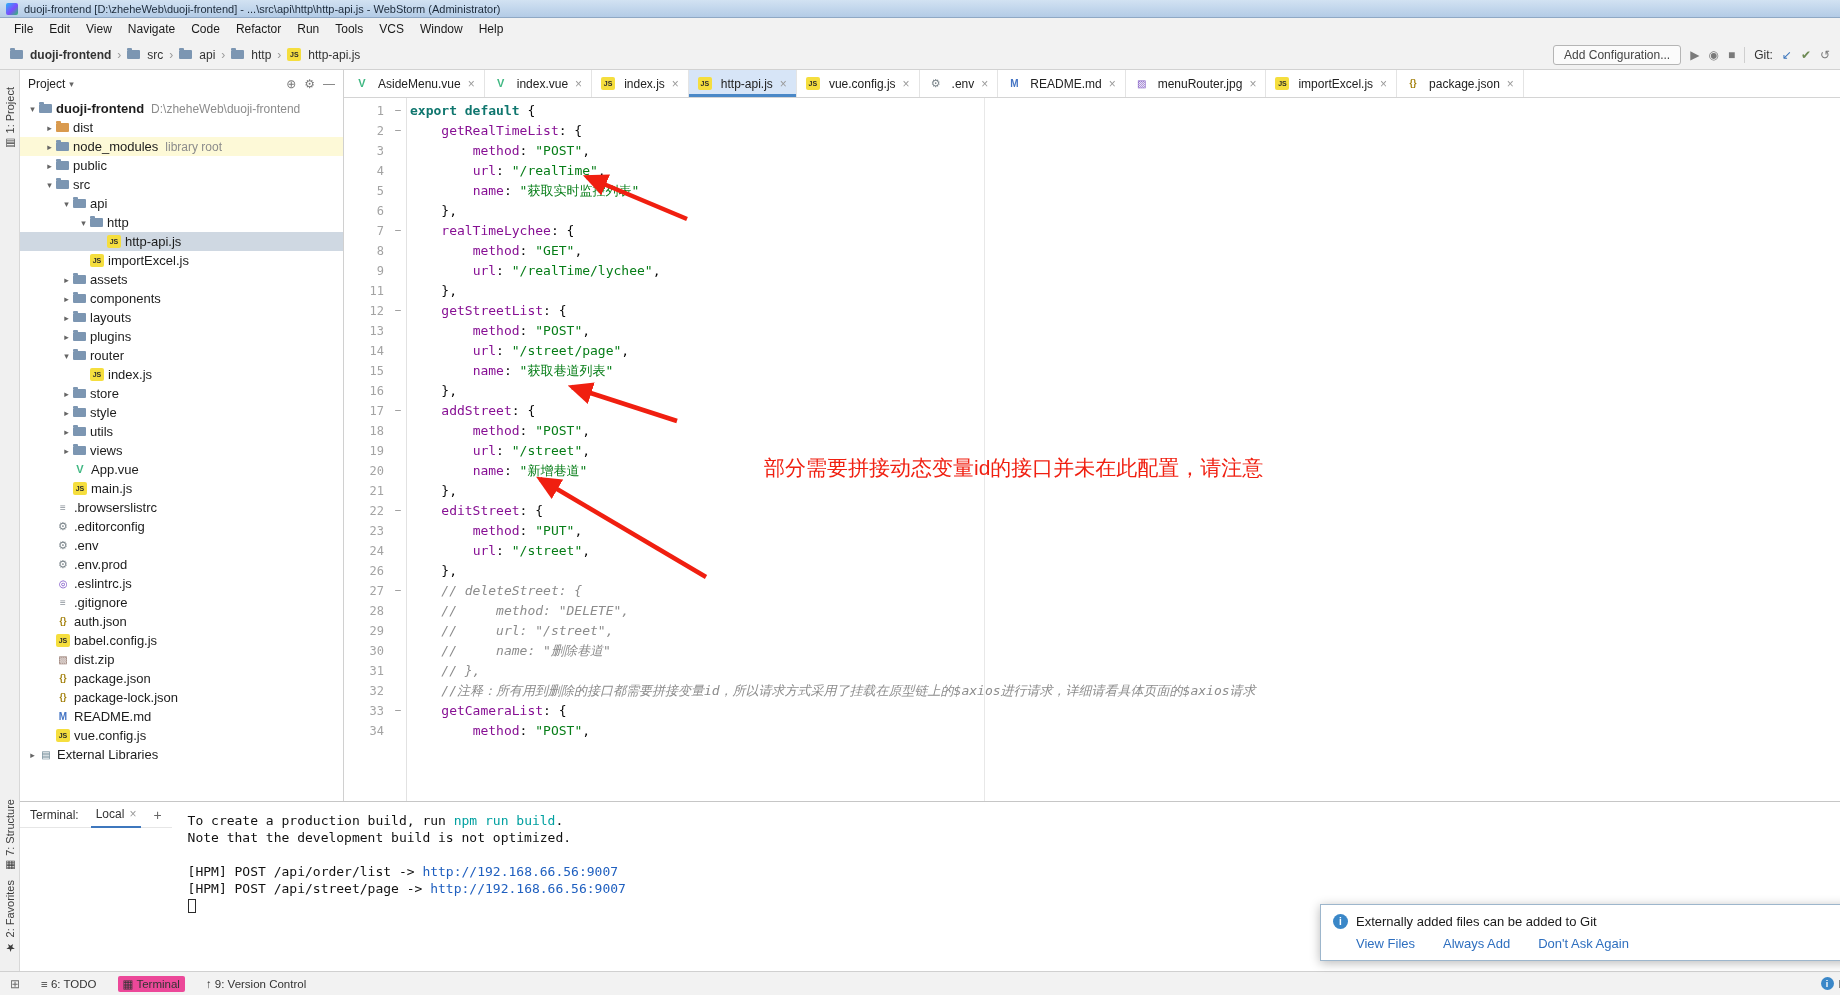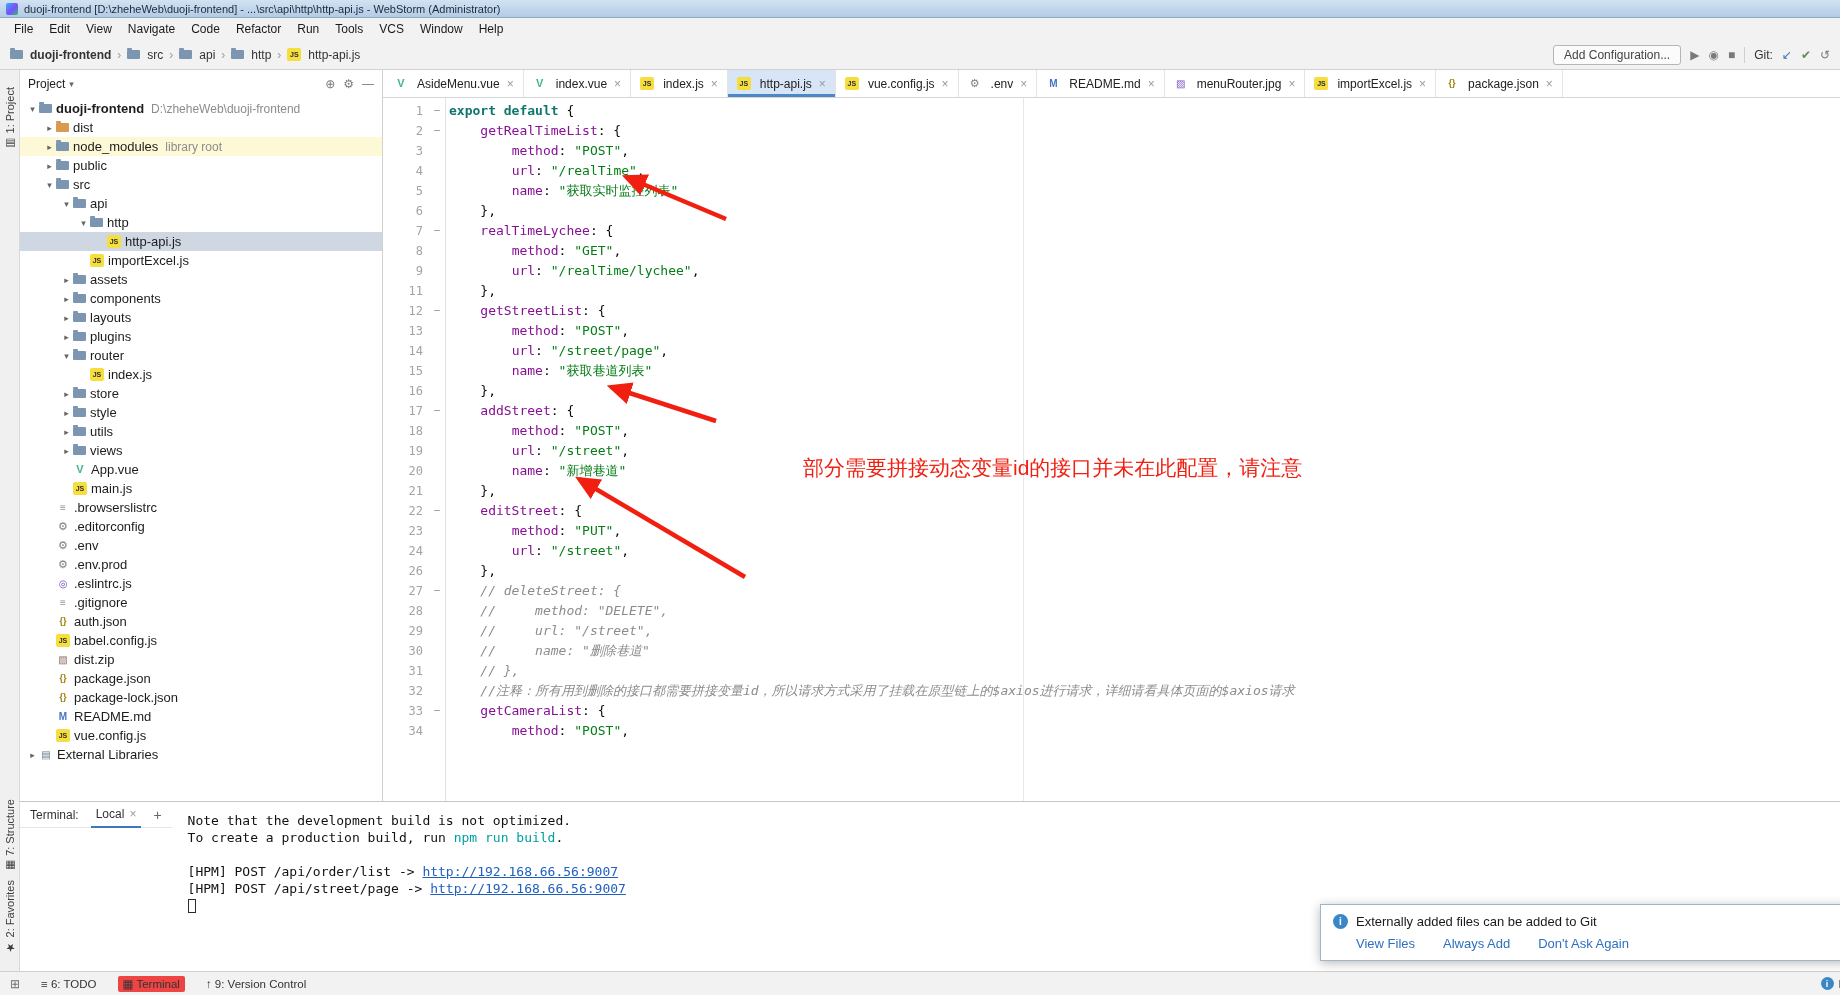--- a/index.html
+++ b/index.html
@@ -22,21 +22,21 @@
 .git-icons .tb-ic:nth-child(1){color:#3e77bd}
 .git-icons .tb-ic:nth-child(2){color:#6d8a53}
 
 .workspace{display:flex;height:901px}
 .tool-strip{width:20px;background:#f0f0f0;border-right:1px solid #d8d8d8;display:flex;flex-direction:column;align-items:center;padding:8px 0;flex:none}
 .vlabel{writing-mode:vertical-rl;transform:rotate(180deg);font-size:11px;color:#3c3c3c;margin:9px 0;white-space:nowrap;cursor:default}
 .strip-spacer{flex:1}
 .right-col{flex:1;display:flex;flex-direction:column;min-width:0}
 .content-row{height:731px;display:flex;min-height:0}
 
-.project-panel{width:363px;flex:none;background:#fff;border-right:1px solid #d0d0d0;display:flex;flex-direction:column}
+.project-panel{width:324px;flex:none;background:#fff;border-right:1px solid #d0d0d0;display:flex;flex-direction:column}
 .panel-header{height:27px;display:flex;align-items:center;gap:4px;padding:0 8px;font-size:12px;color:#222;flex:none}
 .caret{font-size:9px;color:#666}
 .ph-icons{margin-left:auto;display:flex;gap:8px}
 .ph-icons .tb-ic{font-size:12px;color:#7b7b7b}
 .tree{flex:1;overflow:hidden;font-size:13px;padding-top:2px}
 .tree-row{height:19px;display:flex;align-items:center;white-space:nowrap;color:#1c1c1c;cursor:default}
 .tree-row .sfx{color:#8c8c8c;margin-left:7px;font-size:12px}
 .row-lib{background:#fdf9d7}
 .row-selected{background:#cfd8e2}
 .arrow{width:13px;font-size:9px;color:#646464;text-align:center;flex:none}
@@ -79,29 +79,29 @@
 
 .terminal-panel{height:170px;flex:none;display:flex;background:#fff;border-top:1px solid #c6c6c6}
 .term-header{height:26px;flex:none;display:flex;align-items:center;gap:12px;padding:0 10px;font-size:12px;color:#333;border-bottom:1px solid #e6e6e6}
 .term-tab{display:inline-flex;align-items:center;gap:5px;height:26px;padding:0 5px;border-bottom:2px solid #3e77bd}
 .term-tab .close{color:#9a9a9a;font-size:12px}
 .term-add{color:#666;font-size:14px;cursor:default}
 .term-body{flex:1;padding:10px 16px;font-family:"DejaVu Sans Mono","Liberation Mono",monospace;font-size:13px;color:#111;overflow:hidden}
 .term-line{height:17px;line-height:17px;white-space:pre}
 .t-t{color:#111}
 .t-cmd{color:#00a0a0}
-.t-link{color:#1f5fbf;text-decoration:underline;cursor:pointer}
+.t-link{color:#1f5fbf;cursor:pointer}
 .term-cursor-line{height:17px;display:flex;align-items:center}
 .term-cursor{display:inline-block;width:8px;height:14px;border:1px solid #2b2b2b}
 
 .statusbar{height:24px;background:#f2f2f2;border-top:1px solid #d0d0d0;display:flex;align-items:center;gap:16px;padding:0 10px;font-size:11.5px;color:#333;position:relative}
 .sb-corner{color:#6e6e6e;font-size:12px}
 .sb-items{display:flex;gap:16px;align-items:center}
 .sb-item{cursor:default;padding:1px 5px;border-radius:2px}
-.sb-item.active{background:#ef4444}
+.sb-item.active{background:#ec4899}
 .sb-right{position:absolute;right:-12px;display:flex;align-items:center;gap:5px}
 
 .notification{position:absolute;right:-80px;bottom:34px;width:600px;background:#fff;border:1px solid #9db6cc;box-shadow:0 2px 10px rgba(0,0,0,.28);padding:9px 12px;font-size:13px;color:#1a1a1a;z-index:50}
 .notif-row{display:flex;align-items:center;white-space:nowrap;overflow:hidden}
 .info-ic{width:15px;height:15px;border-radius:50%;background:#3a87c8;color:#fff;font-size:10px;font-weight:bold;display:inline-flex;align-items:center;justify-content:center;margin-right:8px;flex:none;font-style:normal}
 .info-ic.small{width:13px;height:13px;font-size:9px;margin-right:0}
 .notif-actions{display:flex;gap:28px;margin-top:7px;padding-left:23px;color:#2e6fbf;white-space:nowrap}
 .notif-link{cursor:pointer}
 </style>
 </head>
@@ -486,22 +486,22 @@
       <div class="term-header">
         <span>Terminal:</span>
         <span class="term-tab">
           <span>Local</span>
           <span class="close">×</span>
         </span>
         <span class="term-add">+</span>
       </div>
       <div class="term-body">
         <div>
+            <div class="term-line"><span class="t-t">To create a production build, run </span><span class="t-cmd">npm run build</span><span class="t-t">.</span></div>
             <div class="term-line"><span class="t-t">Note that the development build is not optimized.</span></div>
-            <div class="term-line"><span class="t-t">To create a production build, run </span><span class="t-cmd">npm run build</span><span class="t-t">.</span></div>
             <div class="term-line">&nbsp;</div>
             <div class="term-line"><span class="t-t">[HPM] POST /api/order/list -&gt; </span><span class="t-link">http://192.168.66.56:9007</span></div>
             <div class="term-line"><span class="t-t">[HPM] POST /api/street/page -&gt; </span><span class="t-link">http://192.168.66.56:9007</span></div>
           </div>
         <div class="term-cursor-line">
           <span class="term-cursor"></span>
         </div>
       </div>
     </div>
   </div>

